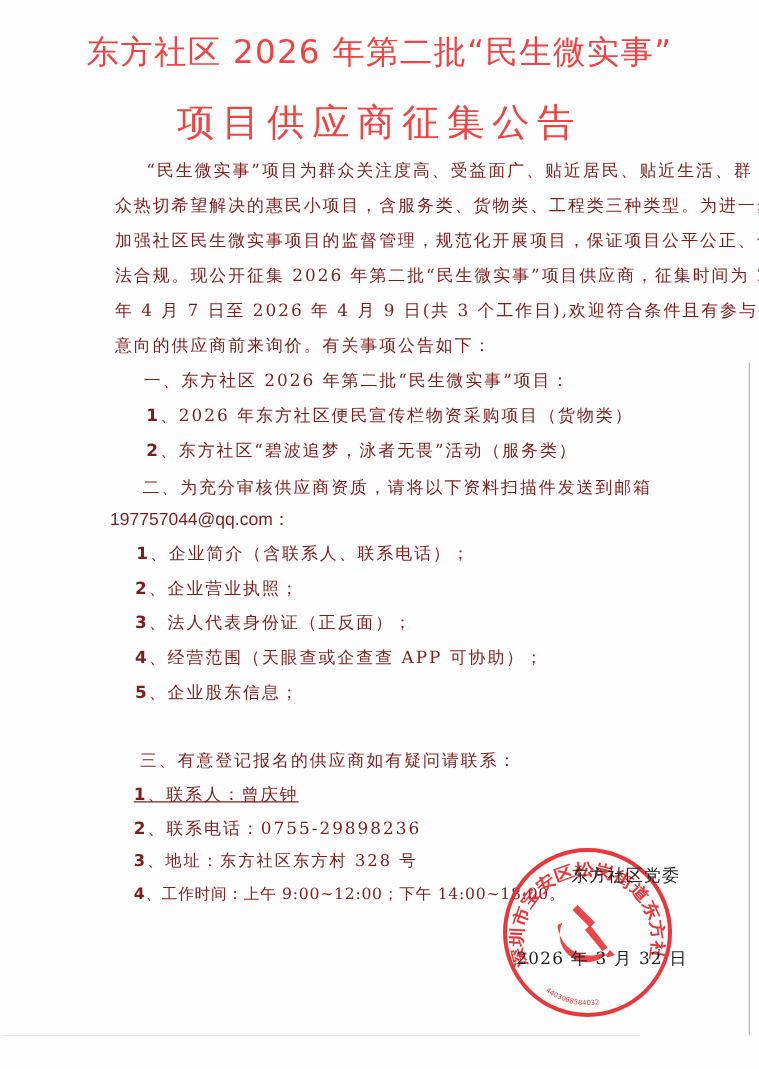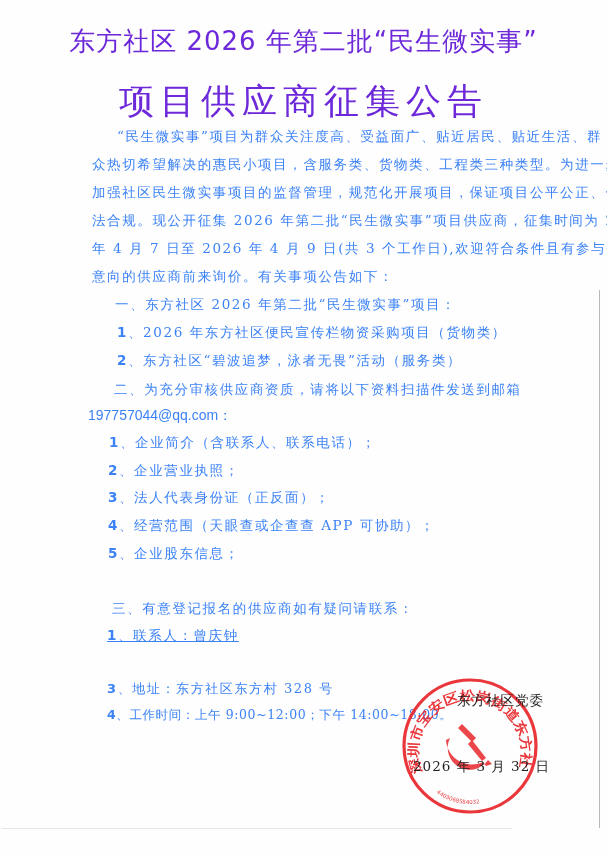--- a/index.html
+++ b/index.html
@@ -9,28 +9,28 @@
       font-family: "DejaVu Serif", "Liberation Serif", serif;
       color: #2a2a2a;
     }
     .page { position: absolute; left: 0; top: 0; width: 607px; height: 855px; background: #fefefe; }
     .right-edge { position: absolute; left: 599px; top: 290px; width: 1px; height: 538px; background: #b8b8b8; }
     .bottom-edge { position: absolute; left: 2px; top: 828px; width: 510px; height: 1px; background: #e6e6e6; }
 
     .title {
       position: absolute; left: 0; width: 607px; text-align: center;
       font-family: "DejaVu Sans", "Liberation Sans", sans-serif;
-      color: #6d28d9; letter-spacing: 1px;
+      color: #ef4444; letter-spacing: 1px;
     }
     .title.t1 { top: 24px; font-size: 26px; }
-    .title.t2 { top: 78px; font-size: 35px; letter-spacing: 6px; }
+    .title.t2 { top: 78px; font-size: 30px; letter-spacing: 6px; }
 
     .line {
       position: absolute; white-space: nowrap;
-      font-size: 13.5px; letter-spacing: 1.6px; color: #3b82f6;
+      font-size: 13.5px; letter-spacing: 1.6px; color: #7f1d1d;
     }
     .num { font-family: "DejaVu Sans", "Liberation Sans", sans-serif; font-weight: bold; }
     .email { font-family: "Liberation Sans", sans-serif; letter-spacing: 0; font-size: 14px; }
 
     .stamp {
       position: absolute; left: 400px; top: 676px; width: 140px; height: 140px;
     }
     .sig {
       position: absolute; white-space: nowrap; font-size: 13.5px; color: #222;
       letter-spacing: 1px;
@@ -76,20 +76,23 @@
     <span class="num">4</span><span>、经营范围（天眼查或企查查 APP 可协助）；</span>
   </div>
   <div class="line" style="left:108px;top:545px;">
     <span class="num">5</span><span>、企业股东信息；</span>
   </div>
 
   <div class="line" style="left:112px;top:600px;">三、有意登记报名的供应商如有疑问请联系：</div>
   <div class="line" style="left:107px;top:627px;text-decoration:underline;">
     <span class="num">1</span><span>、联系人：曾庆钟</span>
   </div>
+  <div class="line" style="left:107px;top:654px;">
+    <span class="num">2</span><span>、联系电话：0755-29898236</span>
+  </div>
   <div class="line" style="left:107px;top:680px;font-size:13px;">
     <span class="num">3</span><span>、地址：东方社区东方村 328 号</span>
   </div>
   <div class="line" style="left:107px;top:707px;font-size:12.5px;letter-spacing:0.6px;">
     <span class="num">4</span><span>、工作时间：上午 9:00~12:00；下午 14:00~18:00。</span>
   </div>
 
   <svg class="stamp" viewBox="0 0 140 140">
     <defs>
       <path id="ringPath" d="M 22 96 A 52 52 0 1 1 118 96"></path>

